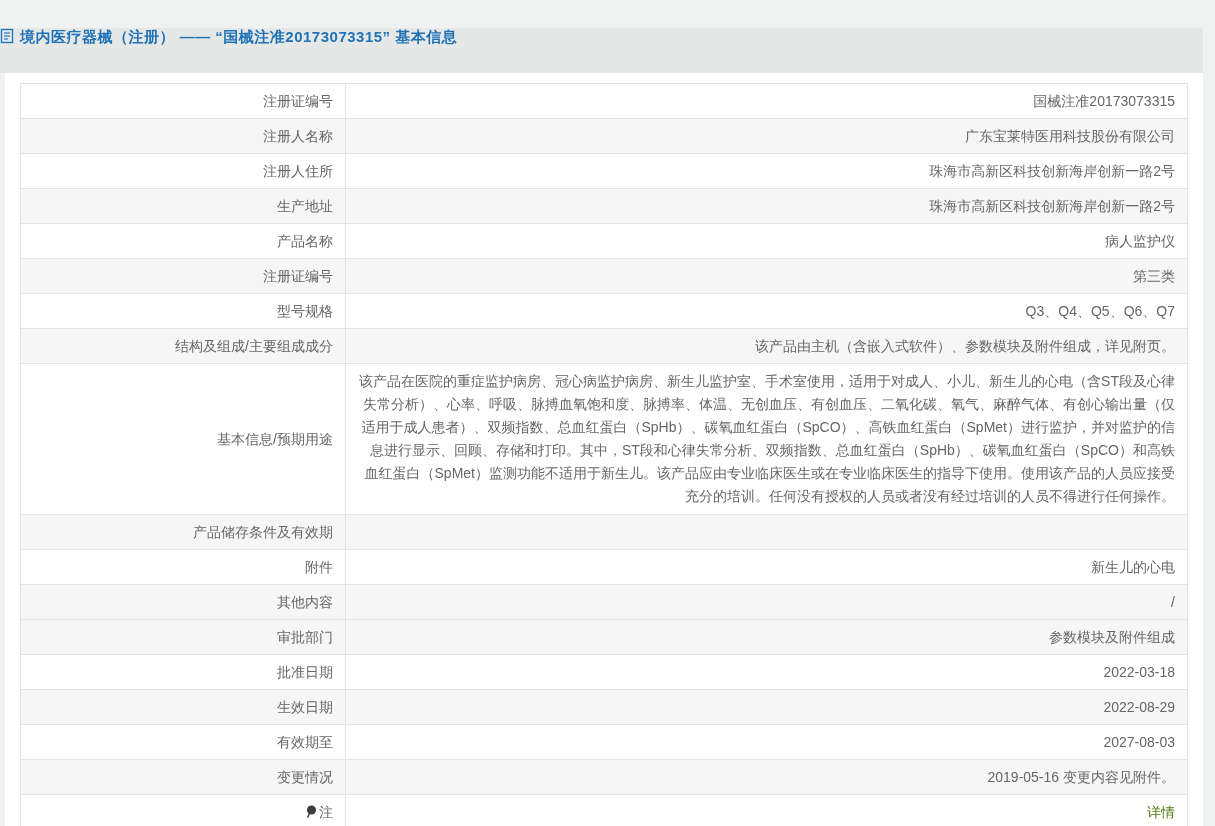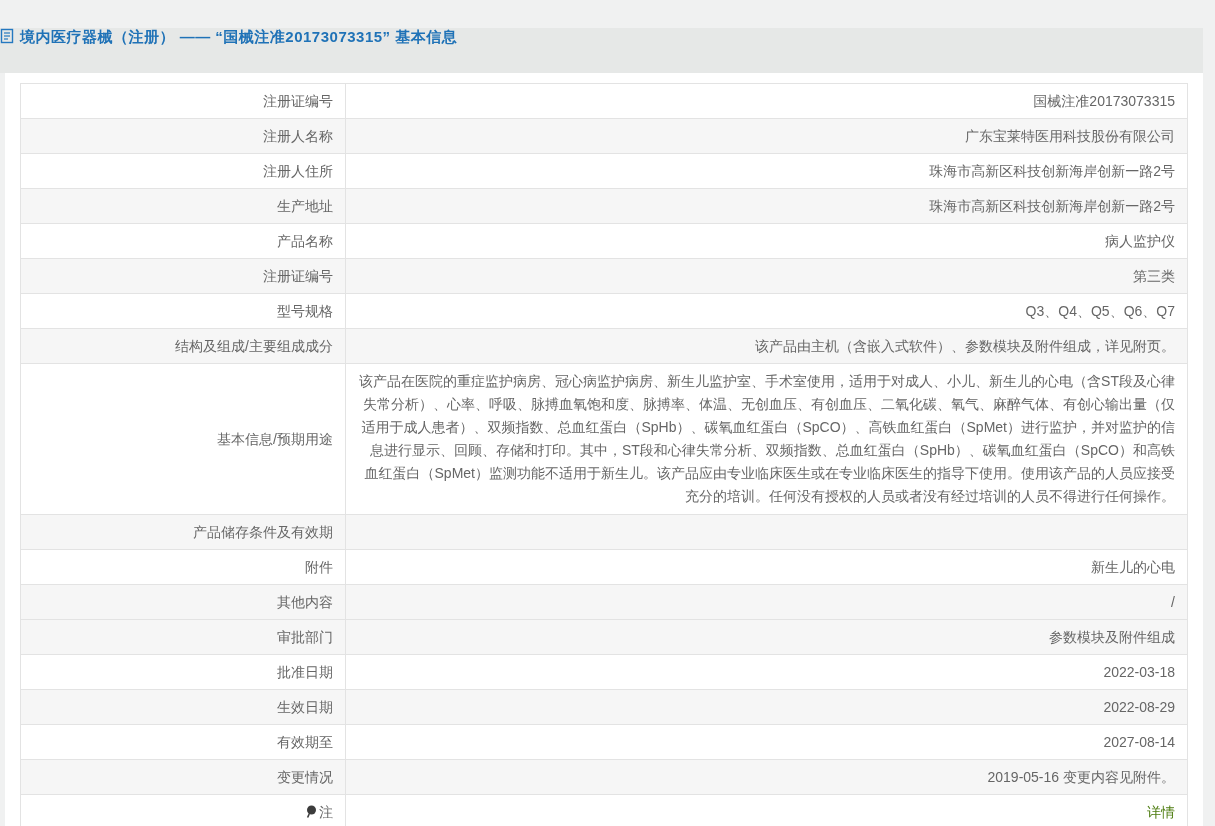--- a/index.html
+++ b/index.html
@@ -148,21 +148,21 @@
           <tr class="odd">
             <td class="label-cell"><span>批准日期</span></td>
             <td class="value-cell"><span>2022-03-18</span></td>
           </tr>
           <tr class="even">
             <td class="label-cell"><span>生效日期</span></td>
             <td class="value-cell"><span>2022-08-29</span></td>
           </tr>
           <tr class="odd">
             <td class="label-cell"><span>有效期至</span></td>
-            <td class="value-cell"><span>2027-08-14</span></td>
+            <td class="value-cell"><span>2027-08-03</span></td>
           </tr>
           <tr class="even">
             <td class="label-cell"><span>变更情况</span></td>
             <td class="value-cell"><span>2019-05-16 变更内容见附件。</span></td>
           </tr>
           <tr class="odd">
             <td class="label-cell"><span class="note-icon">
                 <svg width="11" height="14" viewBox="0 0 11 14">
                   <circle cx="5.5" cy="5" r="4.5" fill="#3c3c3c"></circle>
                   <path d="M3.2 9 L1.6 12.5" stroke="#3c3c3c" stroke-width="1.6" fill="none"></path>

